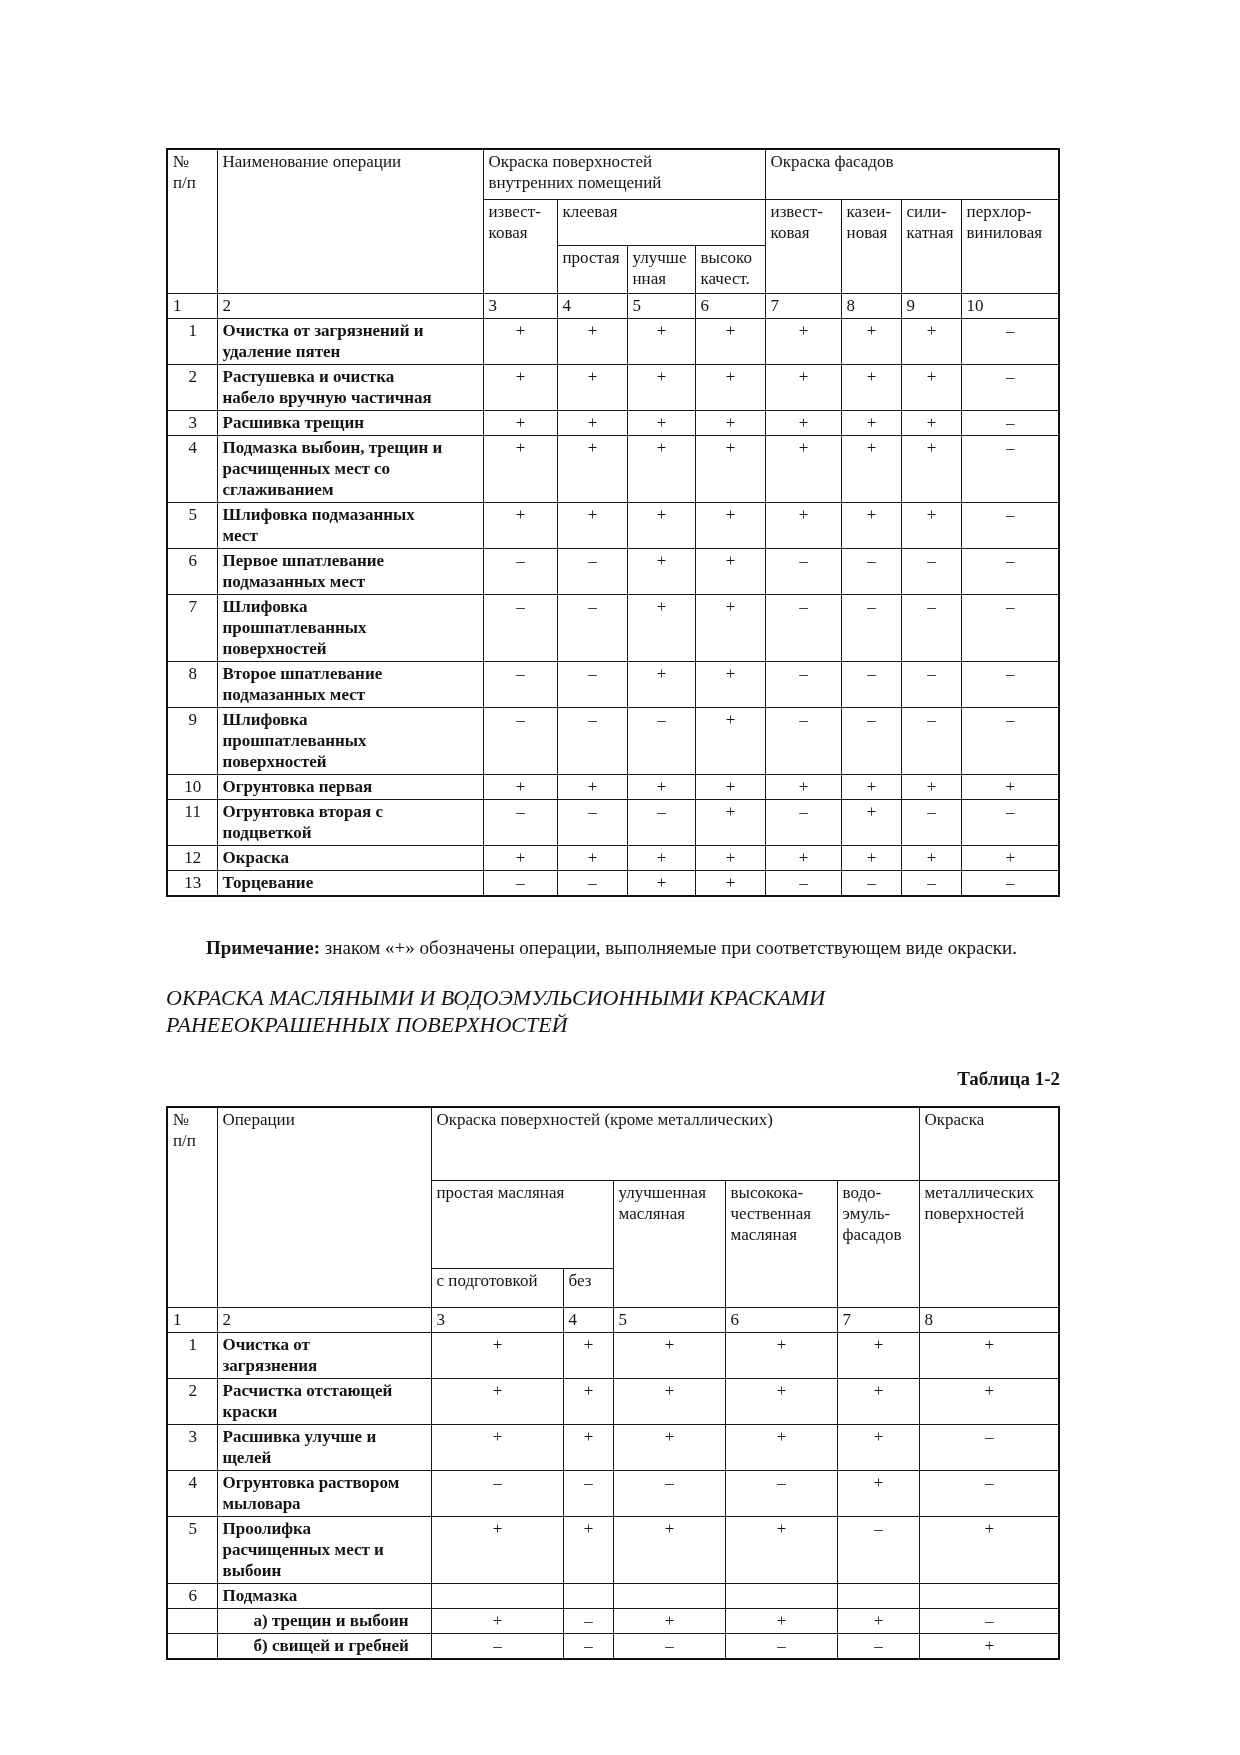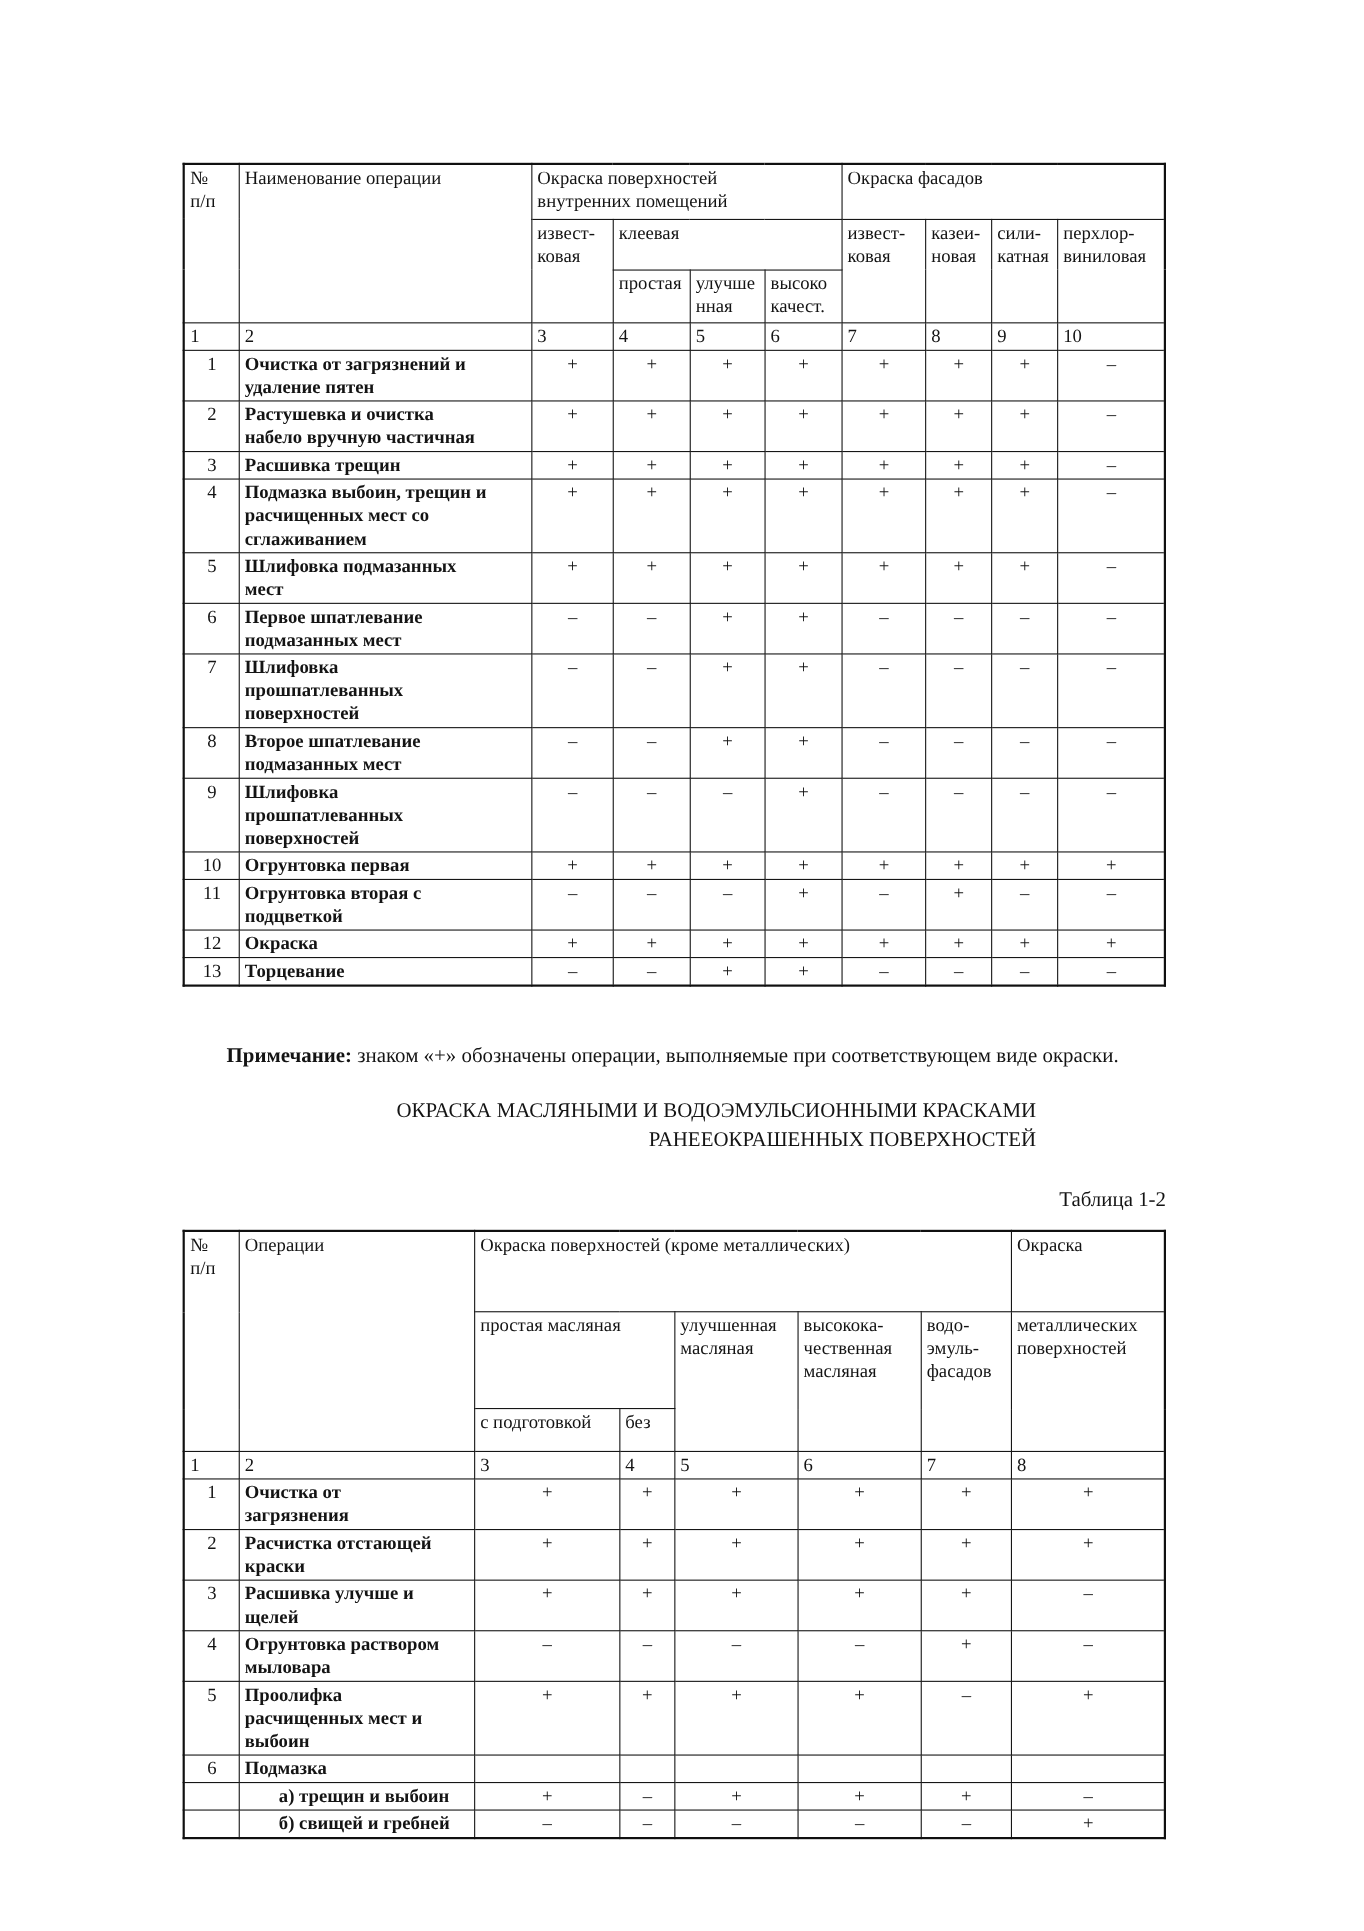--- a/index.html
+++ b/index.html
@@ -33,41 +33,42 @@
   .c-num { text-align:center; }
   .num-row td { height:23px; }
   td.indent { padding-left:36px; }
 
   .t1 { margin-top:148px; }
   .t1 thead tr:nth-child(1) { height:50px; }
   .t1 thead tr:nth-child(2) { height:46px;font-family:Liberation Serif, serif; }
   .t1 thead tr:nth-child(3) { height:48px; }
 
   .note {
-    margin-top:48px;
+    margin-top:36px;
     font-size:19px;
     line-height:29px;
     text-align:justify;
     text-indent:40px;
   }
   .note b { font-weight:bold; }
 
   .heading {
     margin-top:22px;
     padding-right:118px;
-    font-size:19px;
+    font-size:22px;
     line-height:27px;
     font-weight:normal;
-    text-align:right;
+    text-align:left;
+    font-style:italic;
   }
 
   .tbl-caption {
     margin-top:30px;
     font-size:19px;
-    font-weight:normal;
+    font-weight:bold;
     text-align:right;
   }
 
   .t2 { margin-top:16px; }
   .t2 thead tr:nth-child(1) { height:74px; }
   .t2 thead tr:nth-child(2) { height:88px;margin-left:24px; }
   .t2 thead tr:nth-child(3) { height:39px; }
 </style>
 </head>
 <body>

